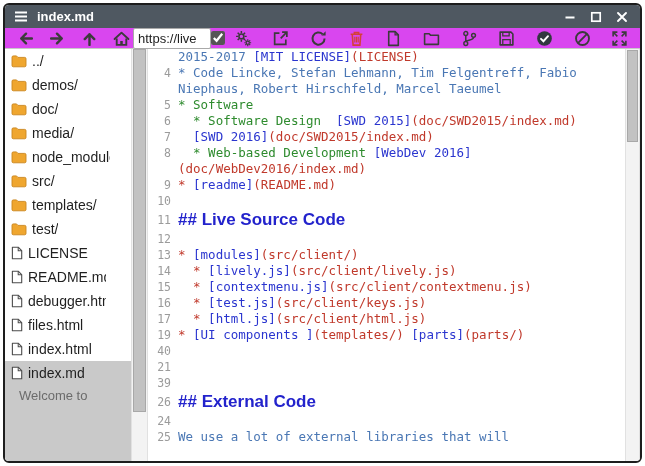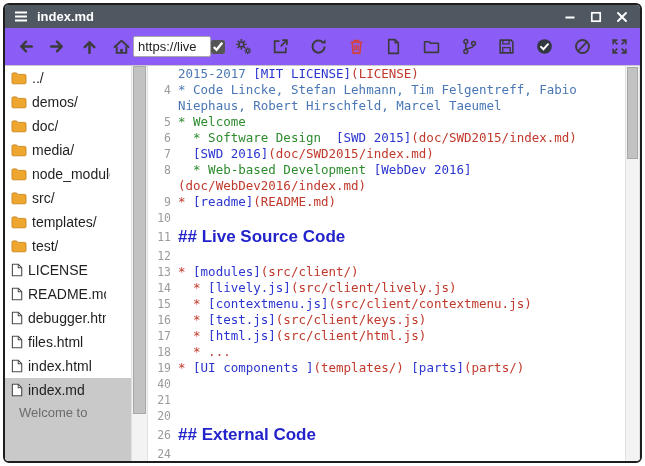--- a/index.html
+++ b/index.html
@@ -9,21 +9,21 @@
     border:2px solid #1d1d1d;border-radius:6px;overflow:hidden;background:#fff;
     display:flex;flex-direction:column}
   
   .titlebar{height:23px;background:var(--titlebar,#4f5861);display:flex;align-items:center;
     padding:0 9px;gap:9px;flex:0 0 auto}
   .menu-icon{display:flex;align-items:center}
   .title{color:#fff;font-size:13px;font-weight:bold}
   .win-controls{margin-left:auto;display:flex;gap:8px;align-items:center}
   .win-btn{width:18px;height:16px;display:flex;align-items:center;justify-content:center}
   
-  .toolbar{height:38px;background:#8b5cf6;border-bottom:1px solid #c9c9c9;display:flex;
+  .toolbar{height:21px;background:#d946ef;border-bottom:1px solid #c9c9c9;display:flex;
     align-items:center;justify-content:space-between;padding:0 8px;flex:0 0 auto}
   .tb-btn{width:24px;height:24px;display:flex;align-items:center;justify-content:center;
     color:#3b3b3b;border-radius:3px}
   .tb-btn svg{width:17px;height:17px}
   .tb-btn.danger{color:var(--trash-red,#d4403a)}
   .tb-btn.dark{color:#31383f}
   .url-input{width:78px;height:21px;border:1px solid #a9a9a9;border-radius:2px;
     padding:0 4px;font-size:13px;color:#222;background:#fff}
   .tb-check{width:14px;height:14px;accent-color:#555}
   
@@ -366,39 +366,38 @@
     </div>
 
     <div class="v-scrollbar sb-scroll">
       <div class="v-thumb sb-thumb"></div>
     </div>
 
     <div class="editor">
         <div class="code-row"><div class="gutter-cell"></div><div class="code-line"><span class="seg-text">2015-2017 </span><span class="seg-link">[MIT LICENSE]</span><span class="seg-url">(LICENSE)</span></div></div>
         <div class="code-row"><div class="gutter-cell">4</div><div class="code-line"><span class="seg-text">* Code Lincke, Stefan Lehmann, Tim Felgentreff, Fabio</span></div></div>
         <div class="code-row"><div class="gutter-cell"></div><div class="code-line"><span class="seg-text">Niephaus, Robert Hirschfeld, Marcel Taeumel</span></div></div>
-        <div class="code-row"><div class="gutter-cell">5</div><div class="code-line"><span class="seg-green">* Welcome</span></div></div>
+        <div class="code-row"><div class="gutter-cell">5</div><div class="code-line"><span class="seg-green">* Software</span></div></div>
         <div class="code-row"><div class="gutter-cell">6</div><div class="code-line"><span class="seg-green">  * Software Design  </span><span class="seg-link">[SWD 2015]</span><span class="seg-url">(doc/SWD2015/index.md)</span></div></div>
         <div class="code-row"><div class="gutter-cell">7</div><div class="code-line"><span class="seg-text">  </span><span class="seg-link">[SWD 2016]</span><span class="seg-url">(doc/SWD2015/index.md)</span></div></div>
         <div class="code-row"><div class="gutter-cell">8</div><div class="code-line"><span class="seg-green">  * Web-based Development </span><span class="seg-link">[WebDev 2016]</span></div></div>
         <div class="code-row"><div class="gutter-cell"></div><div class="code-line"><span class="seg-url">(doc/WebDev2016/index.md)</span></div></div>
         <div class="code-row"><div class="gutter-cell">9</div><div class="code-line"><span class="seg-url">* </span><span class="seg-link">[readme]</span><span class="seg-url">(README.md)</span></div></div>
         <div class="code-row"><div class="gutter-cell">10</div><div class="code-line"></div></div>
         <div class="code-row row-header"><div class="gutter-cell">11</div><div class="code-line"><span class="seg-header">## Live Source Code</span></div></div>
         <div class="code-row"><div class="gutter-cell">12</div><div class="code-line"></div></div>
         <div class="code-row"><div class="gutter-cell">13</div><div class="code-line"><span class="seg-url">* </span><span class="seg-link">[modules]</span><span class="seg-url">(src/client/)</span></div></div>
         <div class="code-row"><div class="gutter-cell">14</div><div class="code-line"><span class="seg-url">  * </span><span class="seg-link">[lively.js]</span><span class="seg-url">(src/client/lively.js)</span></div></div>
         <div class="code-row"><div class="gutter-cell">15</div><div class="code-line"><span class="seg-url">  * </span><span class="seg-link">[contextmenu.js]</span><span class="seg-url">(src/client/contextmenu.js)</span></div></div>
         <div class="code-row"><div class="gutter-cell">16</div><div class="code-line"><span class="seg-url">  * </span><span class="seg-link">[test.js]</span><span class="seg-url">(src/client/keys.js)</span></div></div>
         <div class="code-row"><div class="gutter-cell">17</div><div class="code-line"><span class="seg-url">  * </span><span class="seg-link">[html.js]</span><span class="seg-url">(src/client/html.js)</span></div></div>
-        <div class="code-row"><div class="gutter-cell">18</div><div class="code-line"><span class="seg-url">  * ...</span></div></div>
         <div class="code-row"><div class="gutter-cell">19</div><div class="code-line"><span class="seg-url">* </span><span class="seg-link">[UI components ]</span><span class="seg-url">(templates/)</span><span class="seg-text"> </span><span class="seg-link">[parts]</span><span class="seg-url">(parts/)</span></div></div>
         <div class="code-row"><div class="gutter-cell">40</div><div class="code-line"></div></div>
         <div class="code-row"><div class="gutter-cell">21</div><div class="code-line"></div></div>
-        <div class="code-row"><div class="gutter-cell">20</div><div class="code-line"></div></div>
+        <div class="code-row"><div class="gutter-cell">39</div><div class="code-line"></div></div>
         <div class="code-row row-header"><div class="gutter-cell">26</div><div class="code-line"><span class="seg-header">## External Code</span></div></div>
         <div class="code-row"><div class="gutter-cell">24</div><div class="code-line"></div></div>
         <div class="code-row"><div class="gutter-cell">25</div><div class="code-line"><span class="seg-text">We use a lot of external libraries that will</span></div></div>
       </div>
 
     <div class="v-scrollbar ed-scroll">
       <div class="v-thumb ed-thumb"></div>
     </div>
   </div>
 

